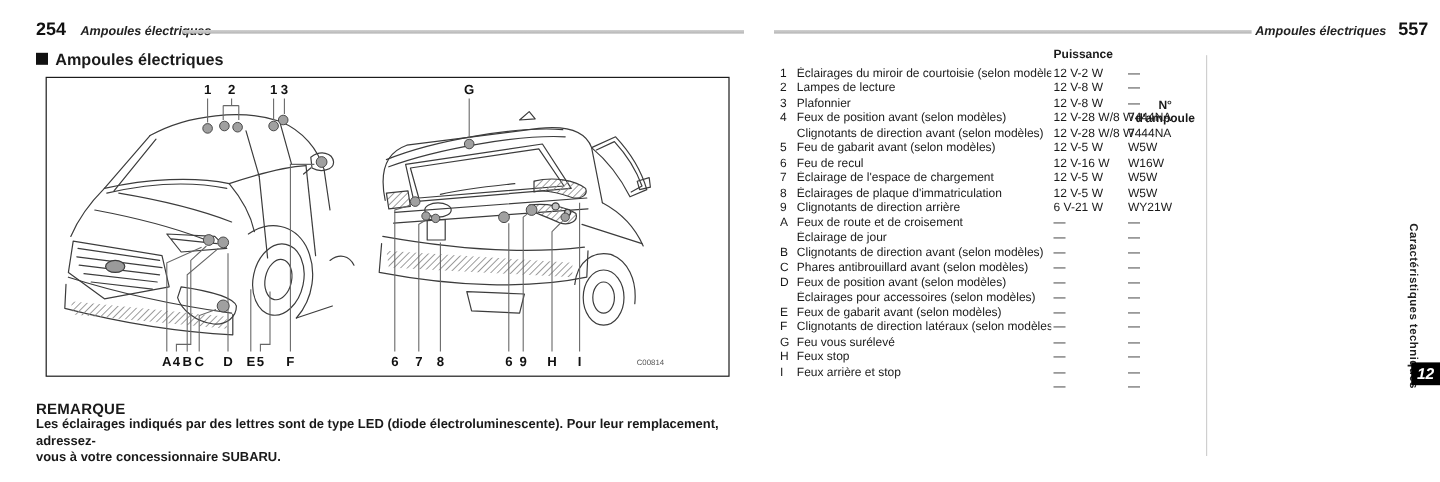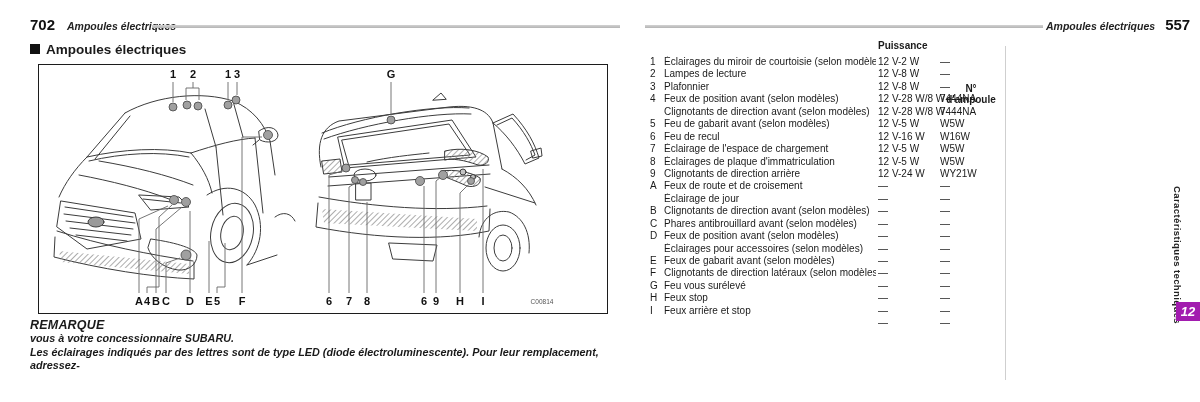--- a/index.html
+++ b/index.html
@@ -15,53 +15,53 @@
   #hdr-right{left:1046px;}
   #hdr-right .pg-num{margin-left:10px;text-align:right;}
   .hdr-line{position:absolute;height:3px;background:linear-gradient(#d2d2d2,#b4b4b4);}
   #hdr-line-left{left:152px;top:25px;width:468px;}
   #hdr-line-right{left:645px;top:25px;width:398px;}
 
   
   #section-title{position:absolute;left:30px;top:42px;font-size:13.5px;font-weight:bold;}
   #section-title .sq{display:inline-block;width:10px;height:10px;background:#111;margin-right:6px;}
   #figure-box{position:absolute;left:38px;top:64px;width:568px;height:248px;border:1px solid #1c1c1c;background:#fff;}
-  #note{position:absolute;left:30px;top:318px;width:600px;font-style:italic;}
+  #note{position:absolute;left:30px;top:334px;width:600px;}
   #note .note-title{font-size:12.5px;font-weight:bold;letter-spacing:.2px;}
   #note .note-line{font-size:10.8px;font-weight:bold;line-height:13.5px;}
 
   
   #bulb-table{position:absolute;left:650px;top:40px;width:352px;font-size:10px;}
   .t-head{position:relative;height:16px;font-weight:bold;text-align:center;}
   .t-head .h-power{position:absolute;left:228px;}
   .t-head .h-bulb{position:absolute;left:290px;margin-top:43px;}
   .t-row{position:relative;height:12.45px;line-height:12.45px;white-space:nowrap;}
   .t-row .c-ref{position:absolute;left:0;width:12px;}
   .t-row .c-label{position:absolute;left:14px;width:212px;overflow:hidden;}
   .t-row .c-power{position:absolute;left:228px;}
   .t-row .c-bulb{position:absolute;left:290px;}
 
   
   #col-divider{position:absolute;left:1005px;top:46px;width:1px;height:334px;background:#cfcfcf;}
   #chapter-tab{position:absolute;left:1172px;top:186px;height:120px;
      writing-mode:vertical-rl;font-size:9.5px;font-weight:bold;color:#222;letter-spacing:.4px;white-space:nowrap;}
-  #chapter-badge{position:absolute;left:1176px;top:302px;width:24px;height:19px;background:#a21caf;
+  #chapter-badge{position:absolute;left:1176px;top:302px;width:24px;height:19px;background:#000000;
      color:#fff;font-style:italic;font-weight:bold;font-size:13px;text-align:center;line-height:19px;}
 
   svg text{font-family:"Liberation Sans",sans-serif;}
   .callout-label{font-size:11px;font-weight:bold;fill:#111;}
   .fig-code{font-size:6.5px;fill:#555;}
 </style>
 </head>
 <body>
 
 <div id="page">
 
   <div id="hdr-left" class="run-hdr">
-    <span class="pg-num">702</span><span class="run-title">Ampoules électriques</span>
+    <span class="pg-num">254</span><span class="run-title">Ampoules électriques</span>
   </div>
   <div id="hdr-line-left" class="hdr-line"></div>
 
   <div id="hdr-line-right" class="hdr-line"></div>
   <div id="hdr-right" class="run-hdr">
     <span class="run-title">Ampoules électriques</span><span class="pg-num">557</span>
   </div>
 
   <div id="section-title">
     <span class="sq"></span><span>Ampoules électriques</span>
@@ -203,22 +203,22 @@
         <text class="callout-label" x="421" y="240">H</text>
         <text class="callout-label" x="444" y="240">I</text>
 
         <text class="fig-code" x="503" y="239" text-anchor="middle">C00814</text>
       </g>
     </svg>
   </div>
 
   <div id="note">
     <div class="note-title">REMARQUE</div>
+    <div class="note-line">Les éclairages indiqués par des lettres sont de type LED (diode électroluminescente). Pour leur remplacement, adressez-</div>
     <div class="note-line">vous à votre concessionnaire SUBARU.</div>
-    <div class="note-line">Les éclairages indiqués par des lettres sont de type LED (diode électroluminescente). Pour leur remplacement, adressez-</div>
   </div>
 
   <div id="bulb-table">
     <div class="t-head">
       <span class="h-power">Puissance</span>
       <span class="h-bulb">N° d'ampoule</span>
     </div>
     <div id="t-body">
     <div class="t-row">
       <span class="c-ref">1</span>
@@ -279,21 +279,21 @@
     <div class="t-row">
       <span class="c-ref">8</span>
       <span class="c-label">Éclairages de plaque d'immatriculation</span>
       <span class="c-power">12 V-5 W</span>
       <span class="c-bulb">W5W</span>
     </div>
 
     <div class="t-row">
       <span class="c-ref">9</span>
       <span class="c-label">Clignotants de direction arrière</span>
-      <span class="c-power">12 V-24 W</span>
+      <span class="c-power">6 V-21 W</span>
       <span class="c-bulb">WY21W</span>
     </div>
 
     <div class="t-row">
       <span class="c-ref">A</span>
       <span class="c-label">Feux de route et de croisement</span>
       <span class="c-power">—</span>
       <span class="c-bulb">—</span>
     </div>
 

